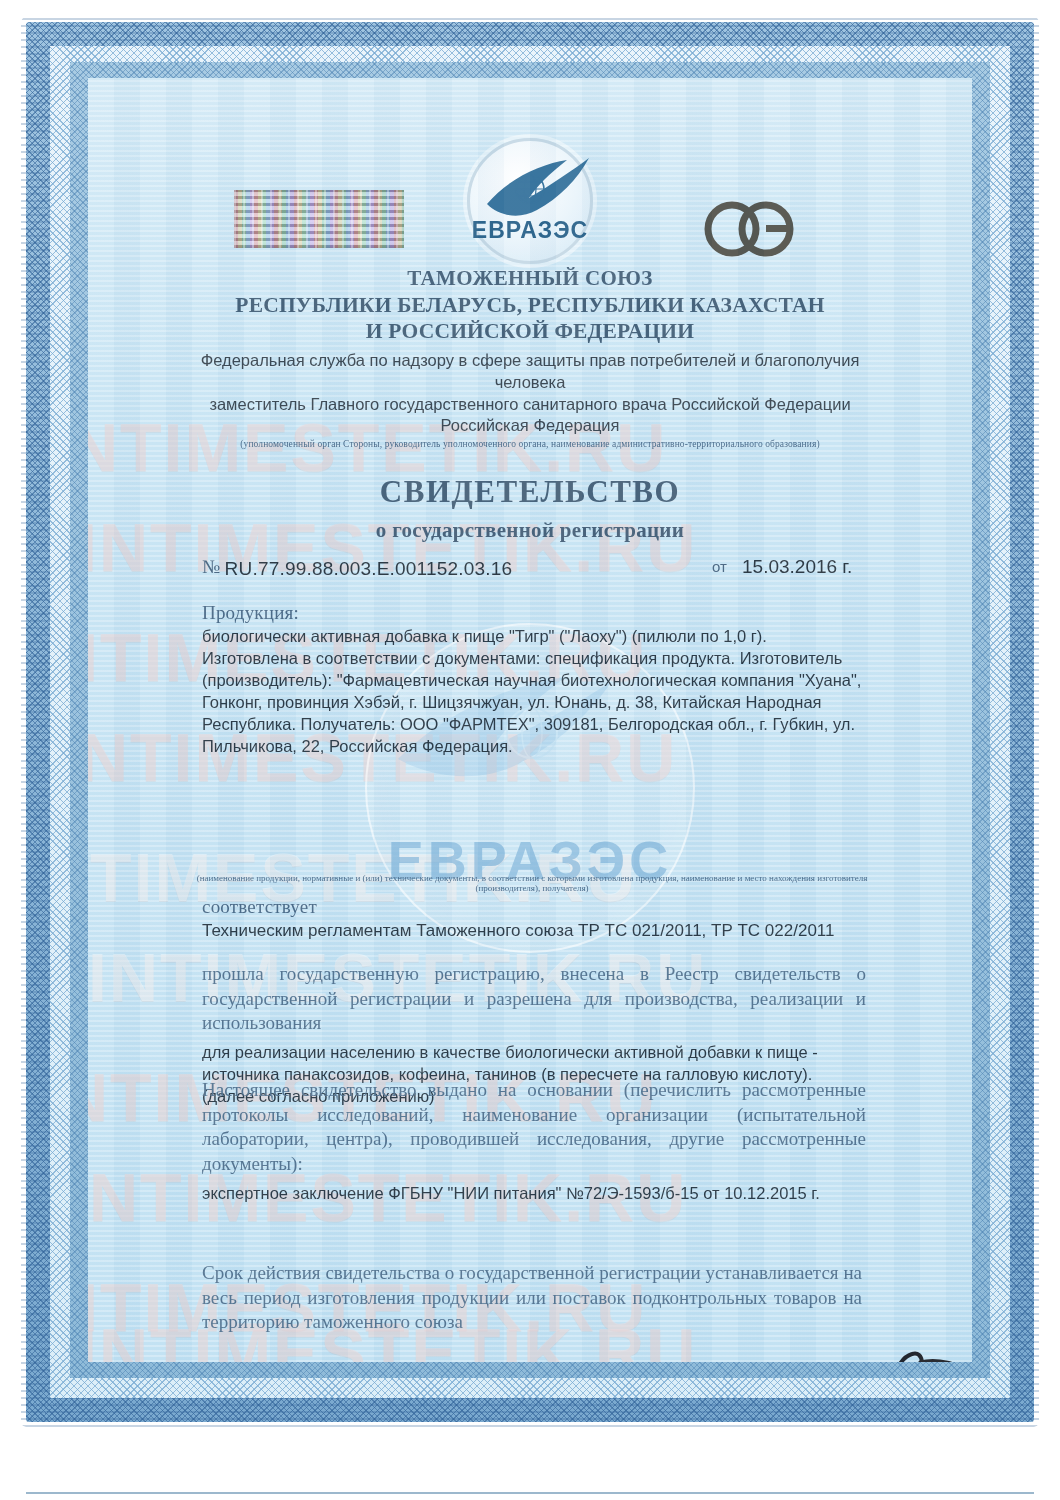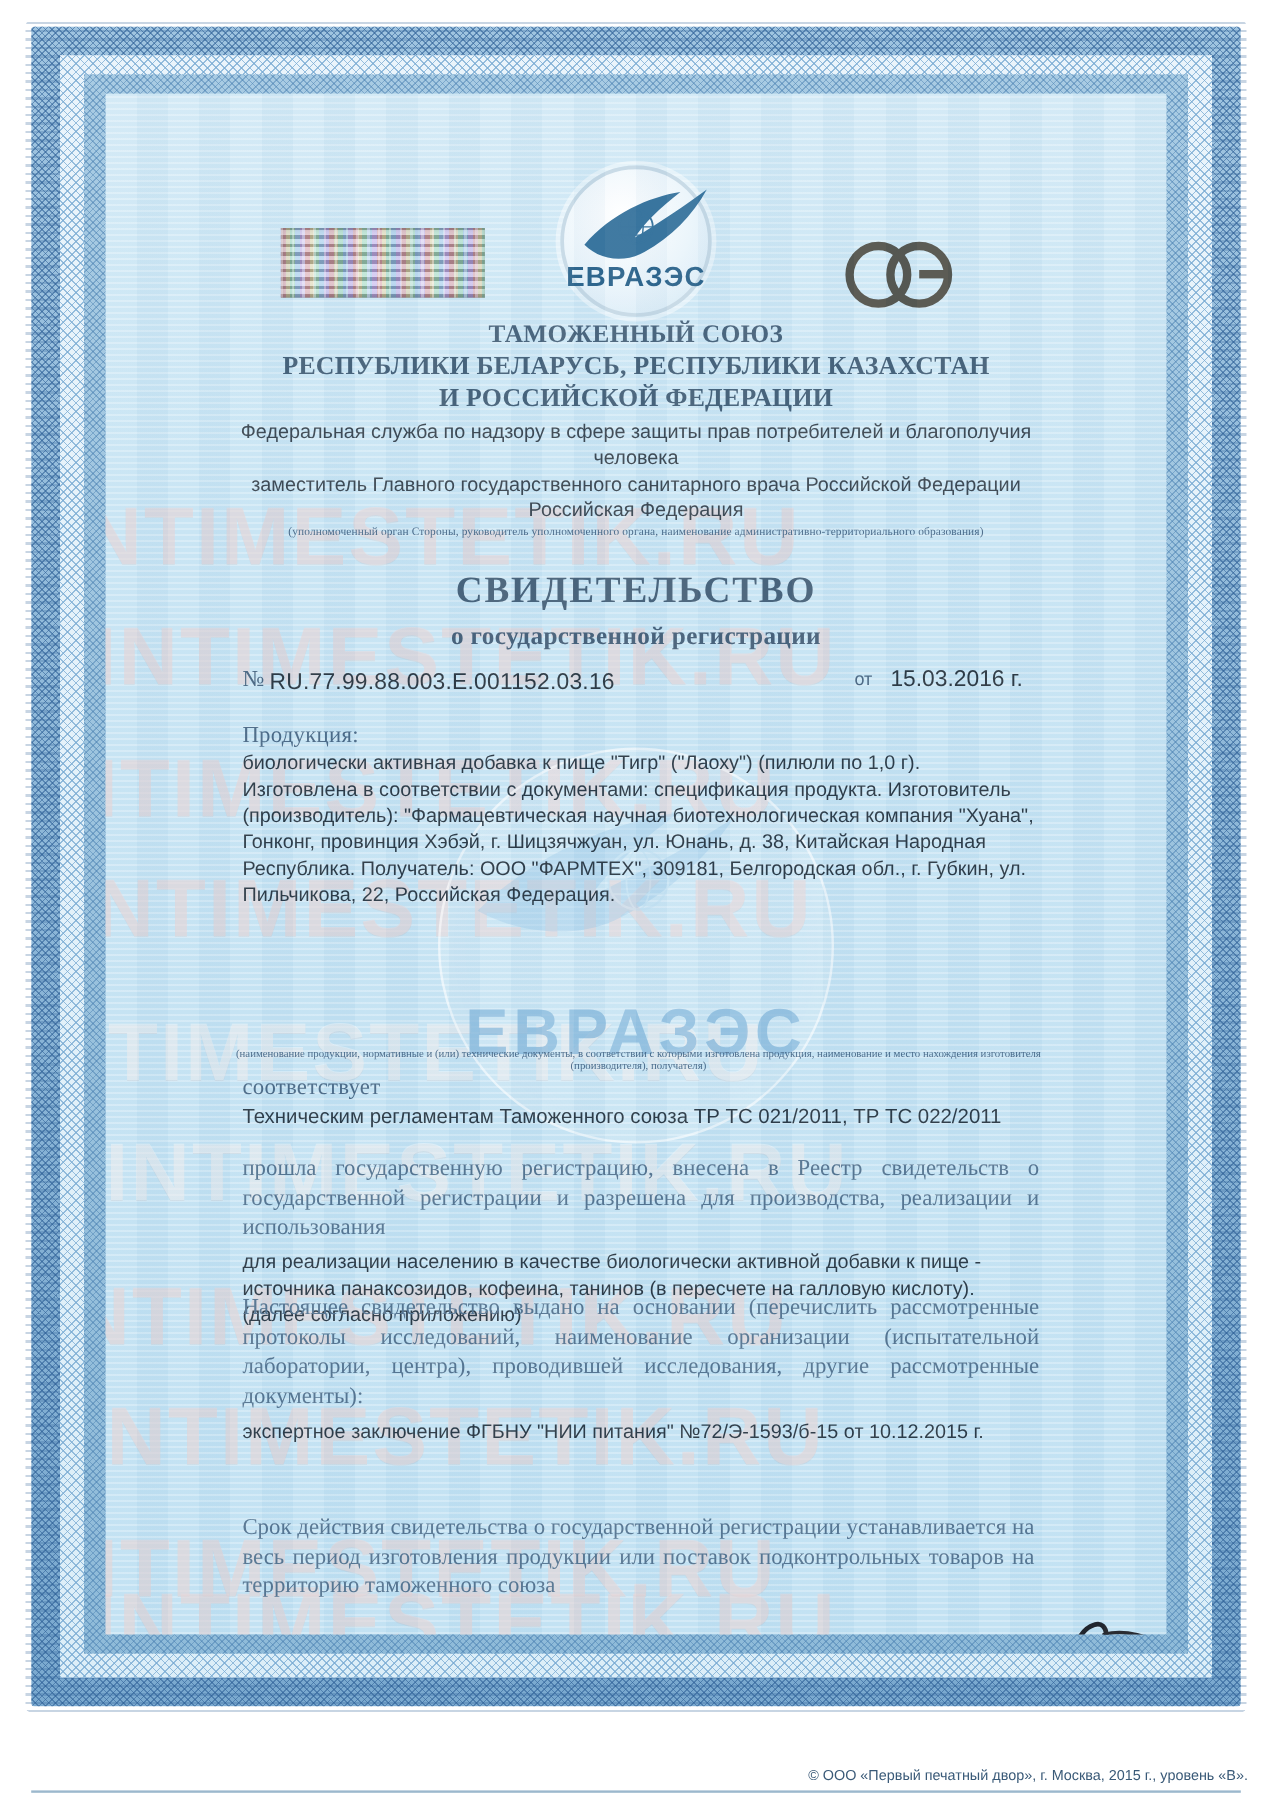--- a/index.html
+++ b/index.html
@@ -367,16 +367,15 @@
       </div>
 
       <svg class="scribble" viewBox="0 0 140 110">
         <path d="M14 84 C10 50 22 22 36 18 C48 14 50 34 38 50 C28 64 16 78 24 92 C34 106 62 96 74 72 C84 52 70 34 58 42 C48 50 58 78 78 88 C96 96 116 84 124 62" fill="none" stroke="#11131a" stroke-width="4" stroke-linecap="round"></path>
         <path d="M44 26 C60 22 84 26 96 40" fill="none" stroke="#11131a" stroke-width="3" stroke-linecap="round"></path>
       </svg>
 
     </div>
   </div>
 
-  <div class="footer">© ООО «Первый печатный двор»,  г. Москва,  2015 г., уровень «В».</div>
   <div class="footer-rule"></div>
 
 </div>
 
 </body></html>

